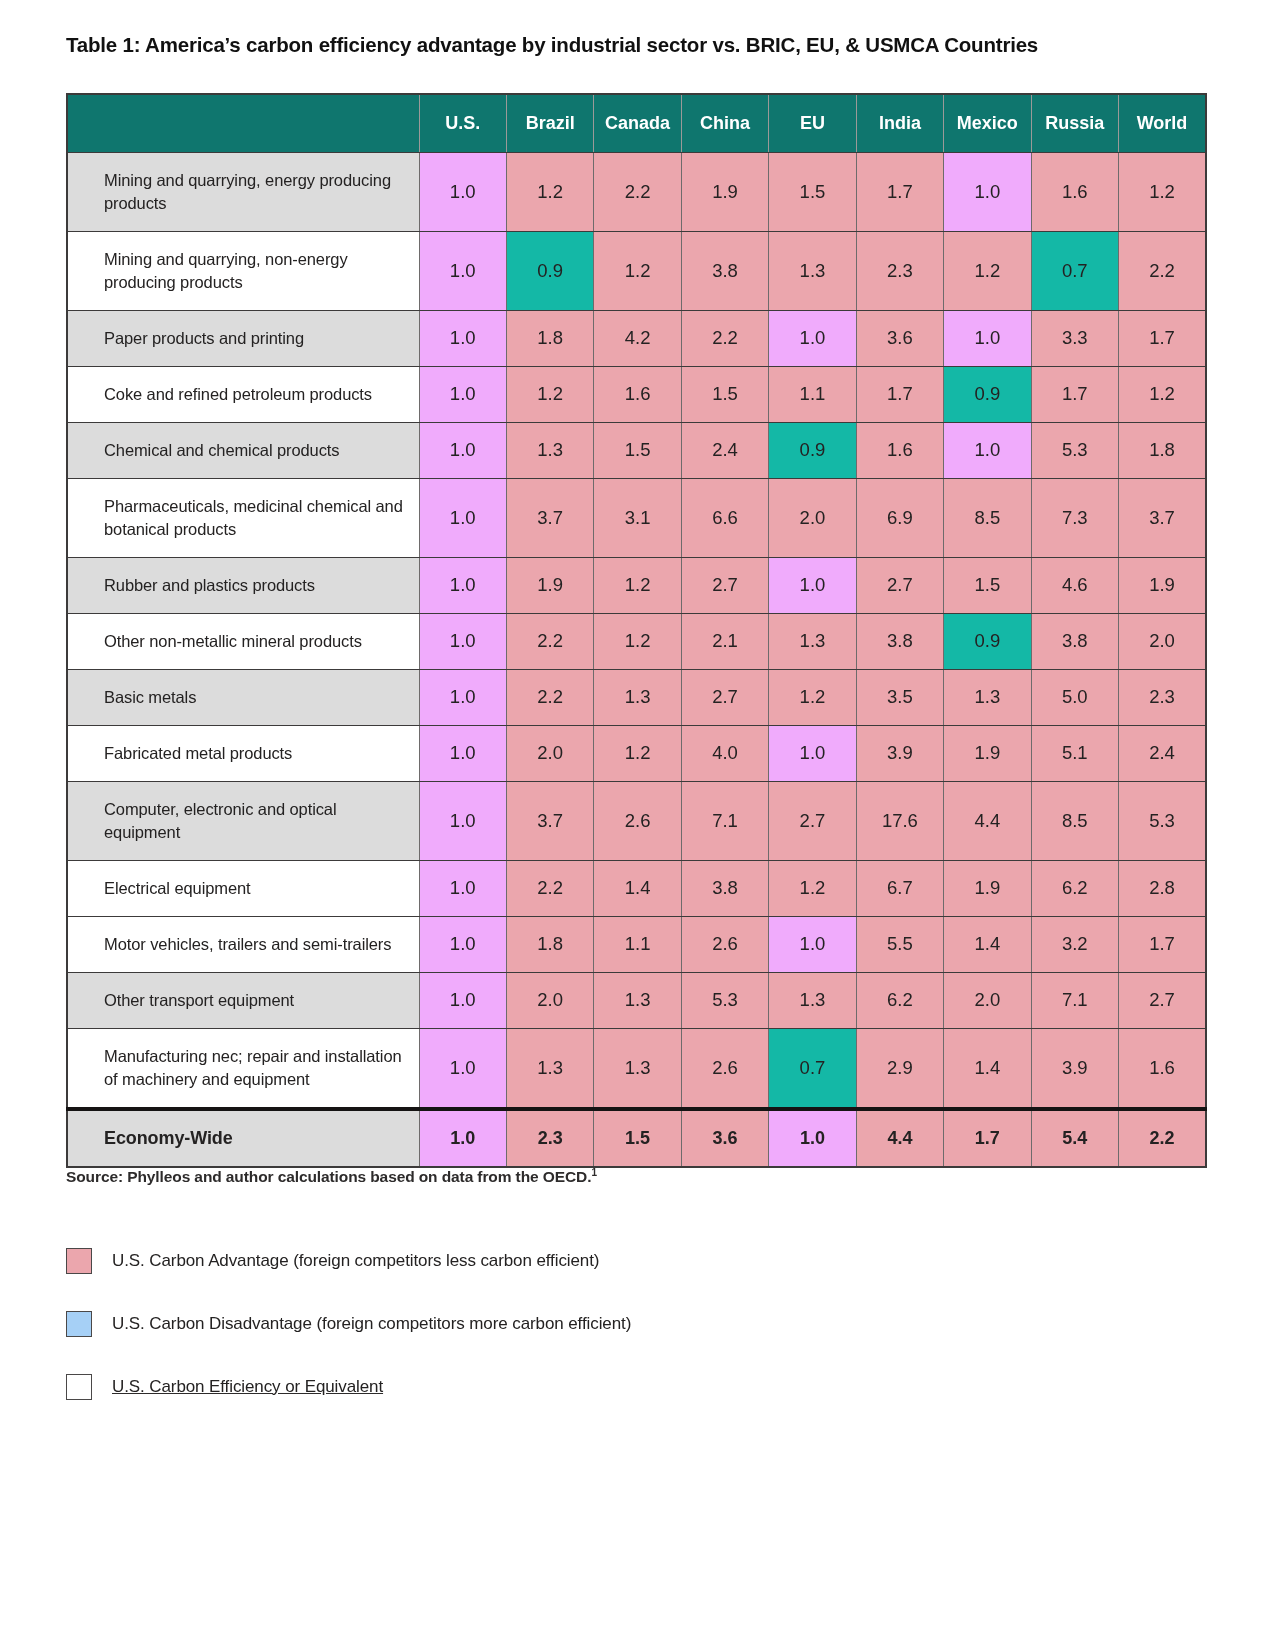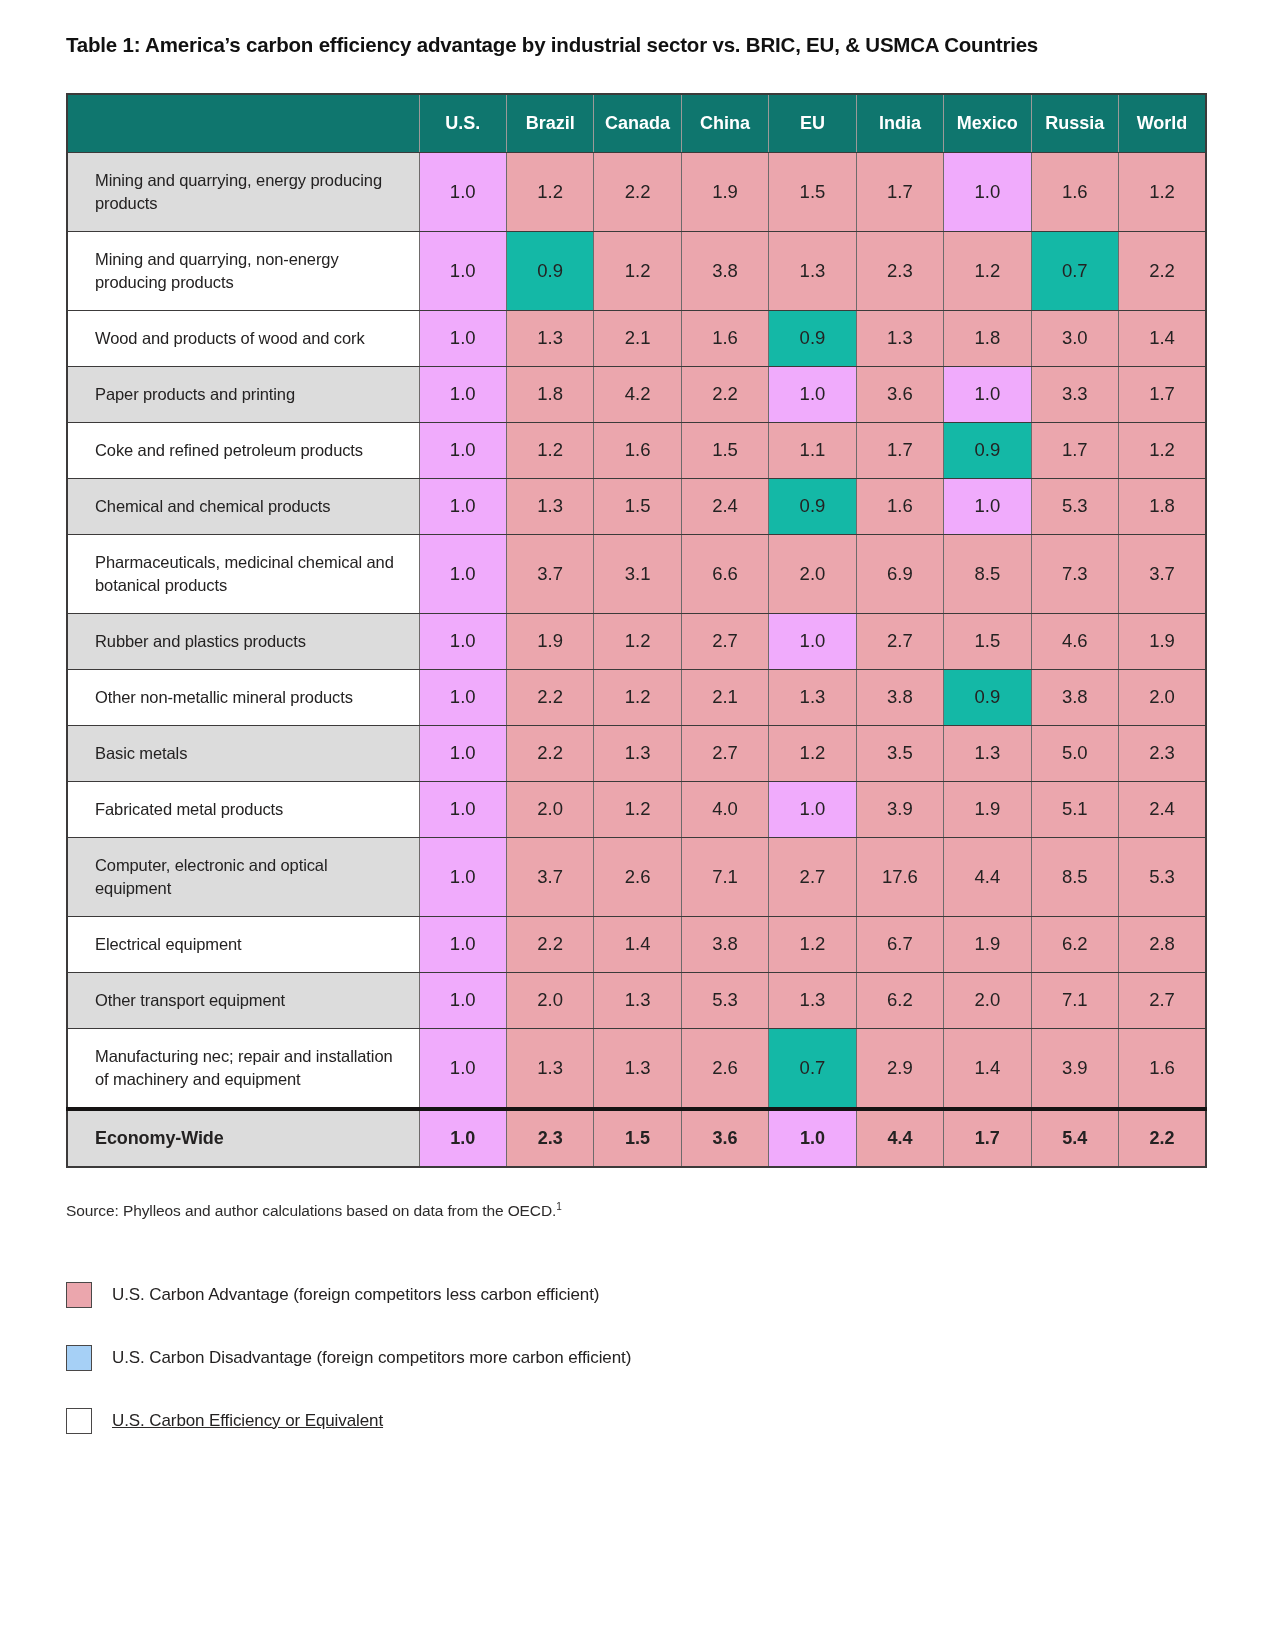--- a/index.html
+++ b/index.html
@@ -39,21 +39,21 @@
     border-right: 1px solid #9b9998;
     border-bottom: 1px solid #3c3a3a;
   }
   thead th.corner { border-left: none; }
   tbody th.row-label {
     text-align: left;
     font-weight: normal;
     font-size: 16.5px;
     line-height: 23px;
     letter-spacing: -0.1px;
-    padding: 16px 14px 16px 27px;
+    padding: 16px 14px 16px 36px;
     border-top: 1px solid #3c3a3a;
     border-bottom: 1px solid #3c3a3a;
     border-right: 1px solid #6e6b6b;
     color: #242222;
   }
   tbody td.value-cell {
     text-align: center;
     font-size: 18.5px;
     padding: 14px 4px;
     border-top: 1px solid #3c3a3a;
@@ -67,24 +67,24 @@
     font-weight: bold;
     border-top: 4px solid #151313;
     font-size: 18px;
   }
   .label-gray { background: #dcdcdc; }
   .label-white { background: #ffffff; }
   .advantage { background: #eba6ad; }
   .disadvantage { background: #14b8a6; }
   .equivalent { background: #f0abfc; }
   .source-note {
-    margin-top: 34px;
     font-size: 15.5px;
     color: #2d2b2b;
     letter-spacing: -0.1px;
+    font-weight: bold;
   }
   .source-note sup {
     font-size: 10px;
     vertical-align: super;
     line-height: 0;
   }
   .legend {
     margin-top: 62px;
   }
   .legend-item {
@@ -151,32 +151,20 @@
           <td class="value-cell disadvantage">0.9</td>
           <td class="value-cell advantage">1.2</td>
           <td class="value-cell advantage">3.8</td>
           <td class="value-cell advantage">1.3</td>
           <td class="value-cell advantage">2.3</td>
           <td class="value-cell advantage">1.2</td>
           <td class="value-cell disadvantage">0.7</td>
           <td class="value-cell advantage">2.2</td>
         </tr>
         <tr>
-          <th class="row-label label-white">Wood and products of wood and cork</th>
-          <td class="value-cell equivalent">1.0</td>
-          <td class="value-cell advantage">1.3</td>
-          <td class="value-cell advantage">2.1</td>
-          <td class="value-cell advantage">1.6</td>
-          <td class="value-cell disadvantage">0.9</td>
-          <td class="value-cell advantage">1.3</td>
-          <td class="value-cell advantage">1.8</td>
-          <td class="value-cell advantage">3.0</td>
-          <td class="value-cell advantage">1.4</td>
-        </tr>
-        <tr>
           <th class="row-label label-gray">Paper products and printing</th>
           <td class="value-cell equivalent">1.0</td>
           <td class="value-cell advantage">1.8</td>
           <td class="value-cell advantage">4.2</td>
           <td class="value-cell advantage">2.2</td>
           <td class="value-cell equivalent">1.0</td>
           <td class="value-cell advantage">3.6</td>
           <td class="value-cell equivalent">1.0</td>
           <td class="value-cell advantage">3.3</td>
           <td class="value-cell advantage">1.7</td>
@@ -281,20 +269,32 @@
           <th class="row-label label-white">Electrical equipment</th>
           <td class="value-cell equivalent">1.0</td>
           <td class="value-cell advantage">2.2</td>
           <td class="value-cell advantage">1.4</td>
           <td class="value-cell advantage">3.8</td>
           <td class="value-cell advantage">1.2</td>
           <td class="value-cell advantage">6.7</td>
           <td class="value-cell advantage">1.9</td>
           <td class="value-cell advantage">6.2</td>
           <td class="value-cell advantage">2.8</td>
+        </tr>
+        <tr>
+          <th class="row-label label-white">Motor vehicles, trailers and semi-trailers</th>
+          <td class="value-cell equivalent">1.0</td>
+          <td class="value-cell advantage">1.8</td>
+          <td class="value-cell advantage">1.1</td>
+          <td class="value-cell advantage">2.6</td>
+          <td class="value-cell equivalent">1.0</td>
+          <td class="value-cell advantage">5.5</td>
+          <td class="value-cell advantage">1.4</td>
+          <td class="value-cell advantage">3.2</td>
+          <td class="value-cell advantage">1.7</td>
         </tr>
         <tr>
           <th class="row-label label-gray">Other transport equipment</th>
           <td class="value-cell equivalent">1.0</td>
           <td class="value-cell advantage">2.0</td>
           <td class="value-cell advantage">1.3</td>
           <td class="value-cell advantage">5.3</td>
           <td class="value-cell advantage">1.3</td>
           <td class="value-cell advantage">6.2</td>
           <td class="value-cell advantage">2.0</td>

